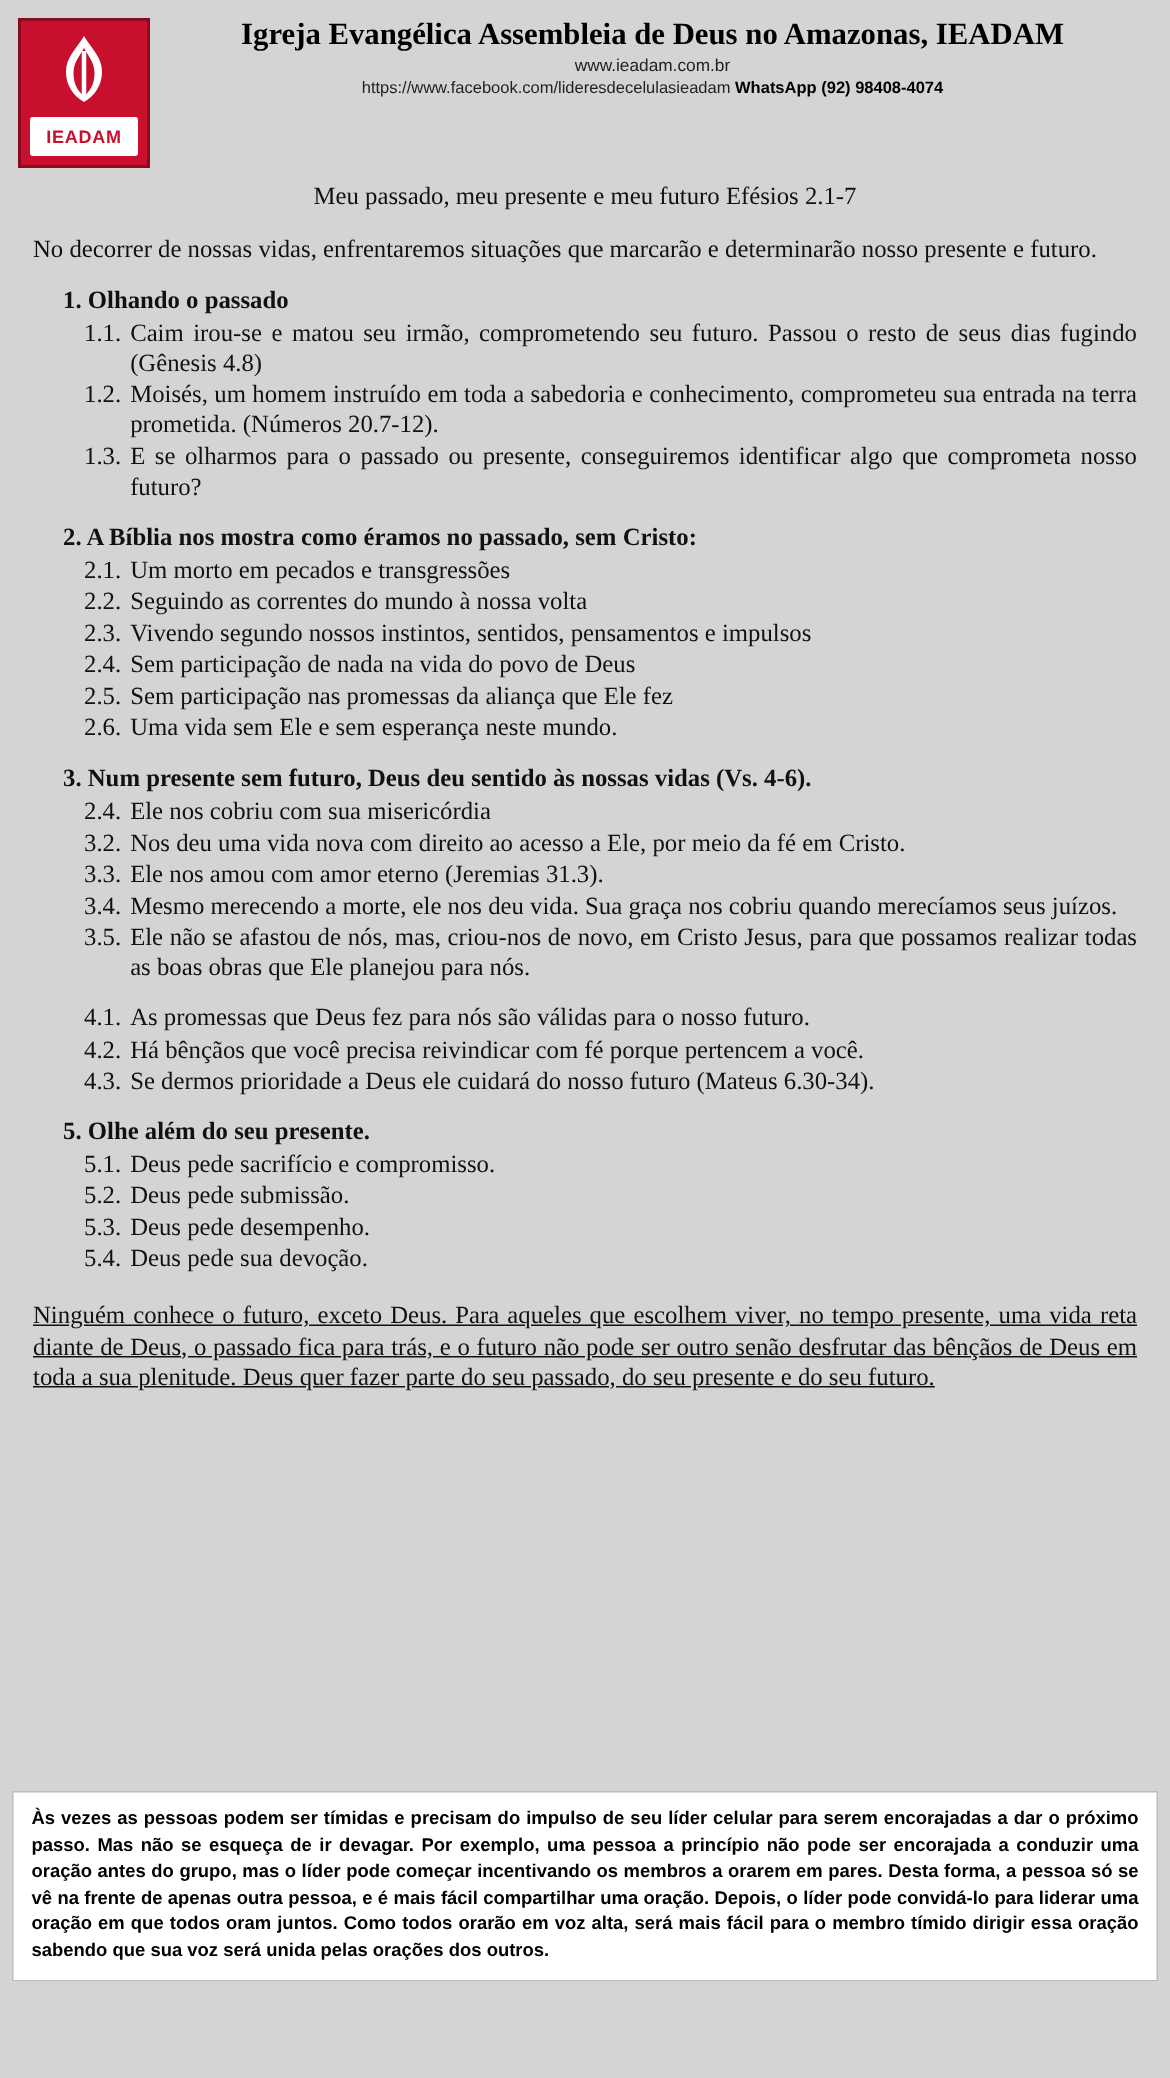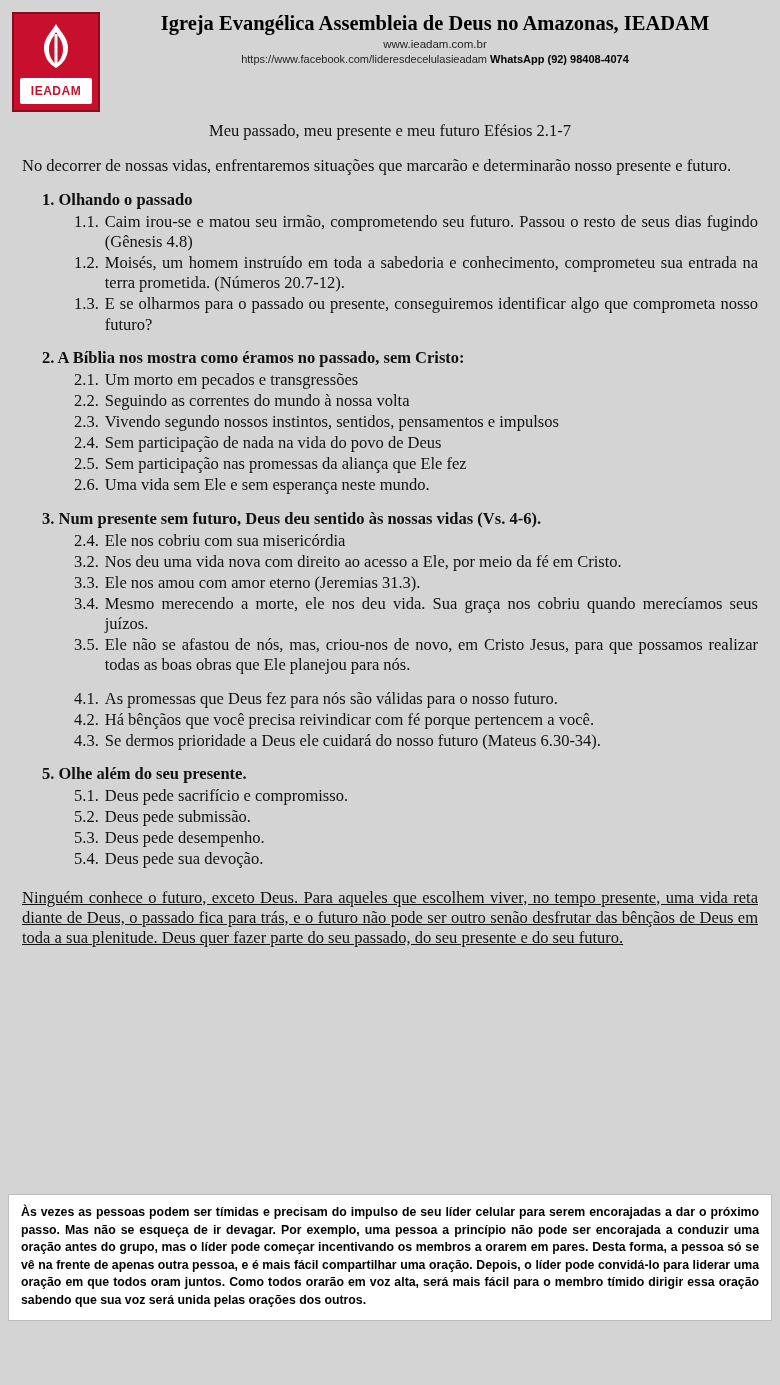--- a/index.html
+++ b/index.html
@@ -125,21 +125,21 @@
     margin-left: 20px;
     margin-bottom: 2px;
   }
   .items {
     margin: 0;
     padding: 0;
     list-style: none;
   }
   .item {
     display: flex;
-    margin-left: 52px;
+    margin-left: 34px;
     margin-bottom: 1px;
     text-align: justify;
   }
   .item .num {
     flex: 0 0 auto;
     white-space: nowrap;
     margin-right: 6px;
   }
   .item .txt {
     flex: 1 1 auto;

